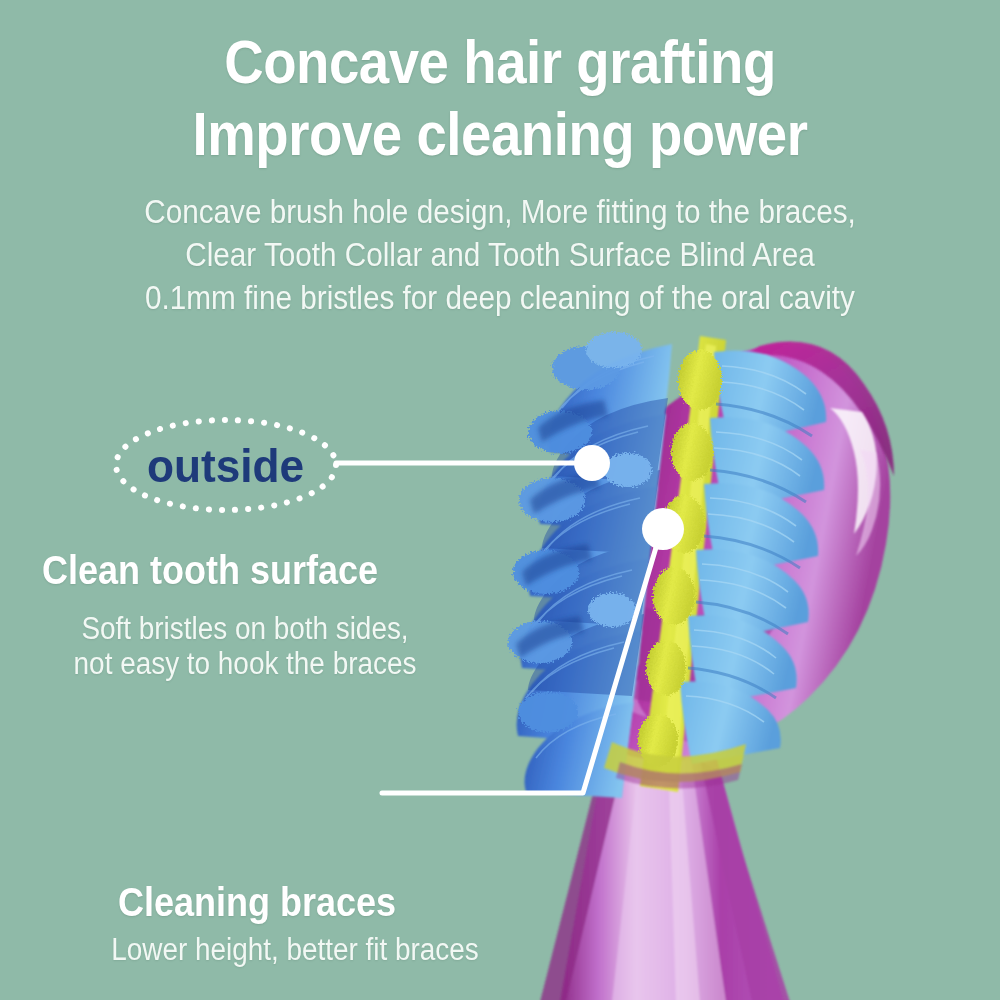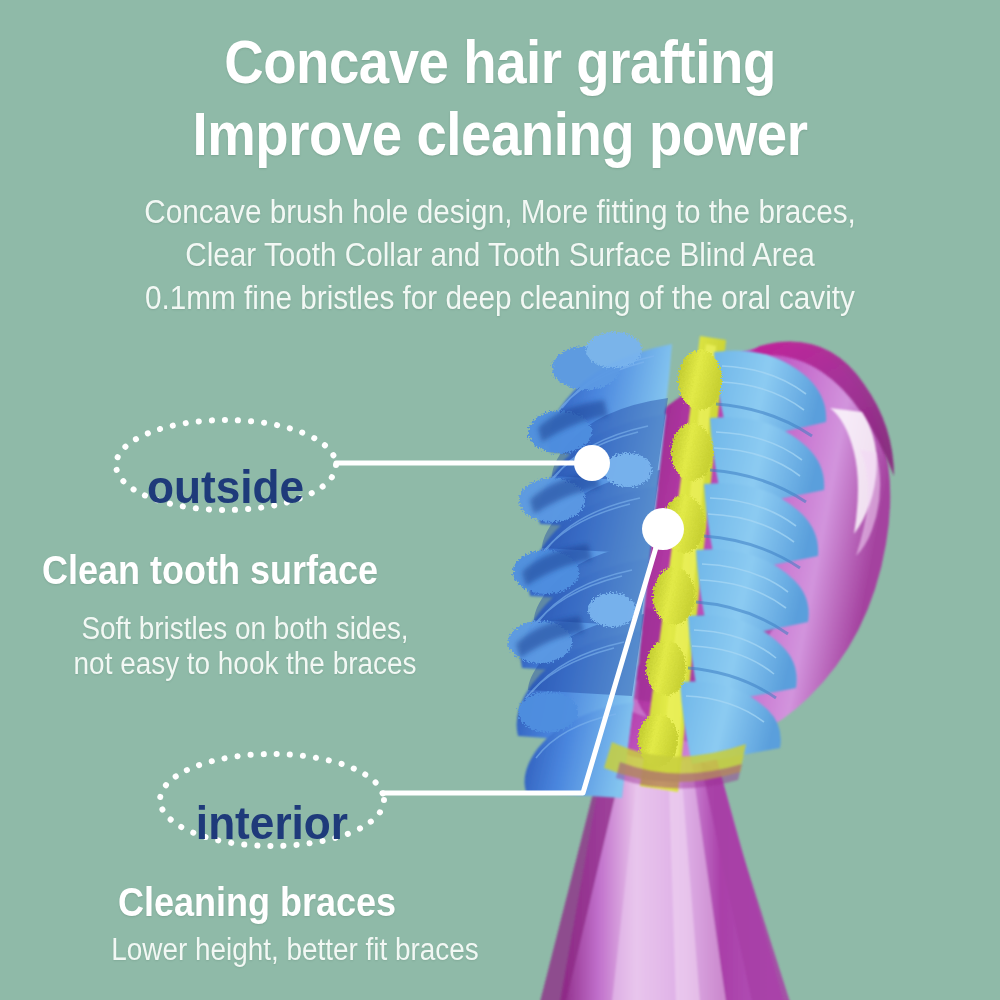--- a/index.html
+++ b/index.html
@@ -29,21 +29,21 @@
     color:#f2f8f4;font-weight:400;font-size:33px;
     font-family:"Liberation Sans Narrow","Liberation Sans",sans-serif;
     transform:scaleX(.9);transform-origin:50% 50%;
     white-space:nowrap;text-shadow:0 1px 2px rgba(60,90,75,.18);
   }
   #sb1{top:193px;}
   #sb2{top:236px;}
   #sb3{top:279px;}
 
   
-  .badge{position:absolute;display:flex;align-items:flex-end;justify-content:center;}
+  .badge{position:absolute;display:flex;align-items:center;justify-content:center;}
   .badge .ring{position:absolute;inset:0;}
   .badge .txt{
     position:relative;color:#1e3a7a;font-weight:700;
     font-family:"Liberation Sans Narrow","Liberation Sans",sans-serif;
     transform:scaleX(.94);white-space:nowrap;
   }
   #badge-outside{left:112px;top:416px;width:228px;height:98px;}
   #badge-outside .txt{font-size:47px;}
   #badge-interior{left:156px;top:750px;width:232px;height:100px;}
   #badge-interior .txt{font-size:47px;}
@@ -278,26 +278,20 @@
     <circle cx="663" cy="529" r="21" fill="#ffffff"></circle>
   </svg>
 
   <div class="badge" id="badge-outside">
     <svg class="ring" viewBox="0 0 228 98" preserveAspectRatio="none">
       <ellipse cx="114" cy="49" rx="110" ry="45" fill="none" stroke="#ffffff" stroke-width="6" stroke-linecap="round" stroke-dasharray="0.1 13"></ellipse>
     </svg>
     <span class="txt">outside</span>
   </div>
 
-  <div class="badge" id="badge-interior">
-    <svg class="ring" viewBox="0 0 232 100" preserveAspectRatio="none">
-      <ellipse cx="116" cy="50" rx="112" ry="46" fill="none" stroke="#ffffff" stroke-width="6" stroke-linecap="round" stroke-dasharray="0.1 13"></ellipse>
-    </svg>
-    <span class="txt">interior</span>
-  </div>
 
   <div class="co-title" id="co1-title">Clean tooth surface</div>
   <div class="co-line" id="co1-l1">Soft bristles on both sides,</div>
   <div class="co-line" id="co1-l2">not easy to hook the braces</div>
 
   <div class="co-title" id="co2-title">Cleaning braces</div>
   <div class="co-line" id="co2-l1">Lower height, better fit braces</div>
 
 </div>
 

